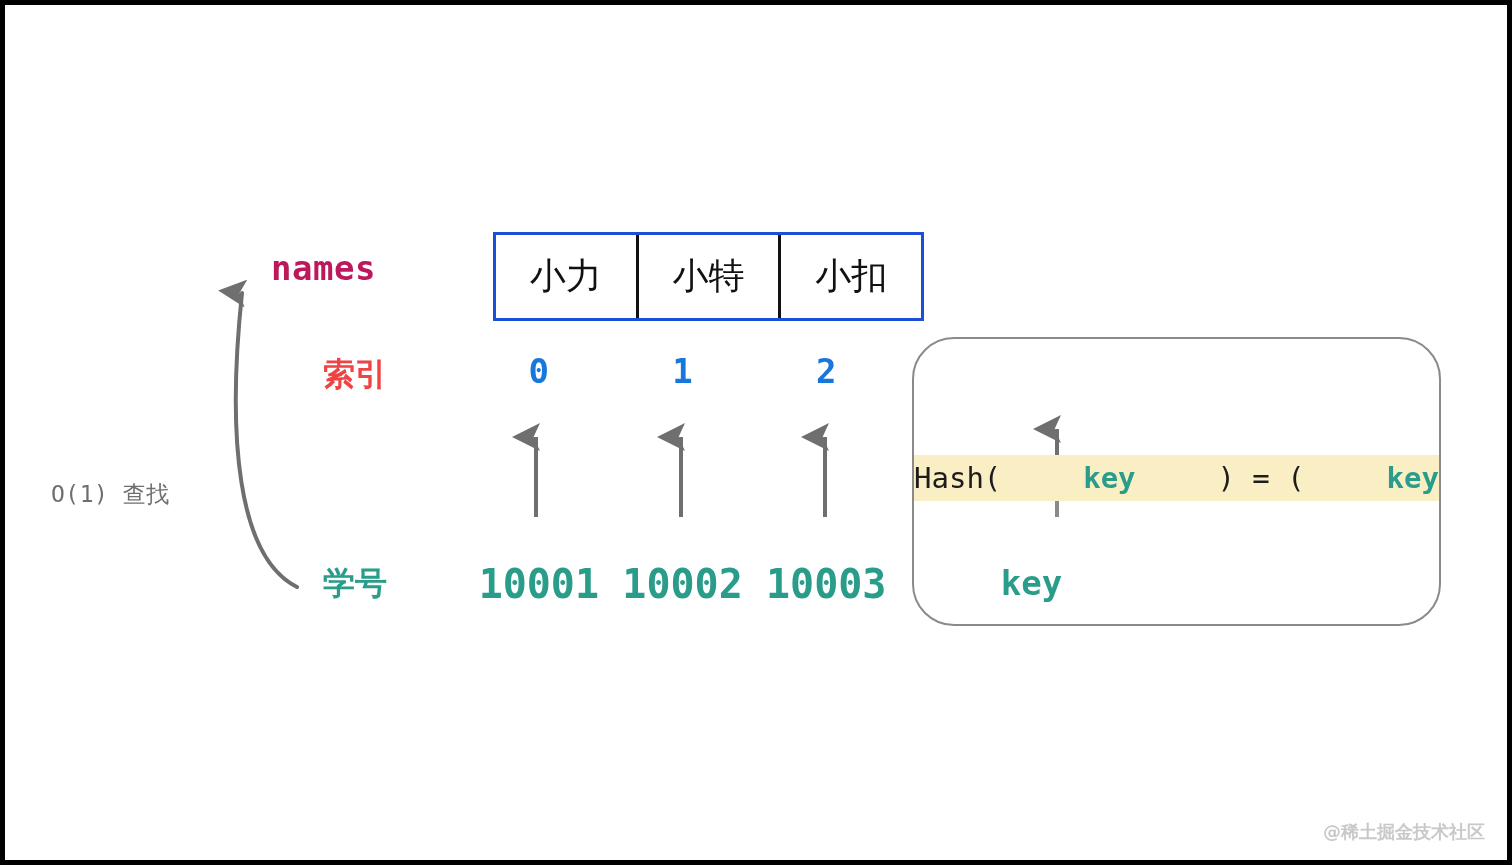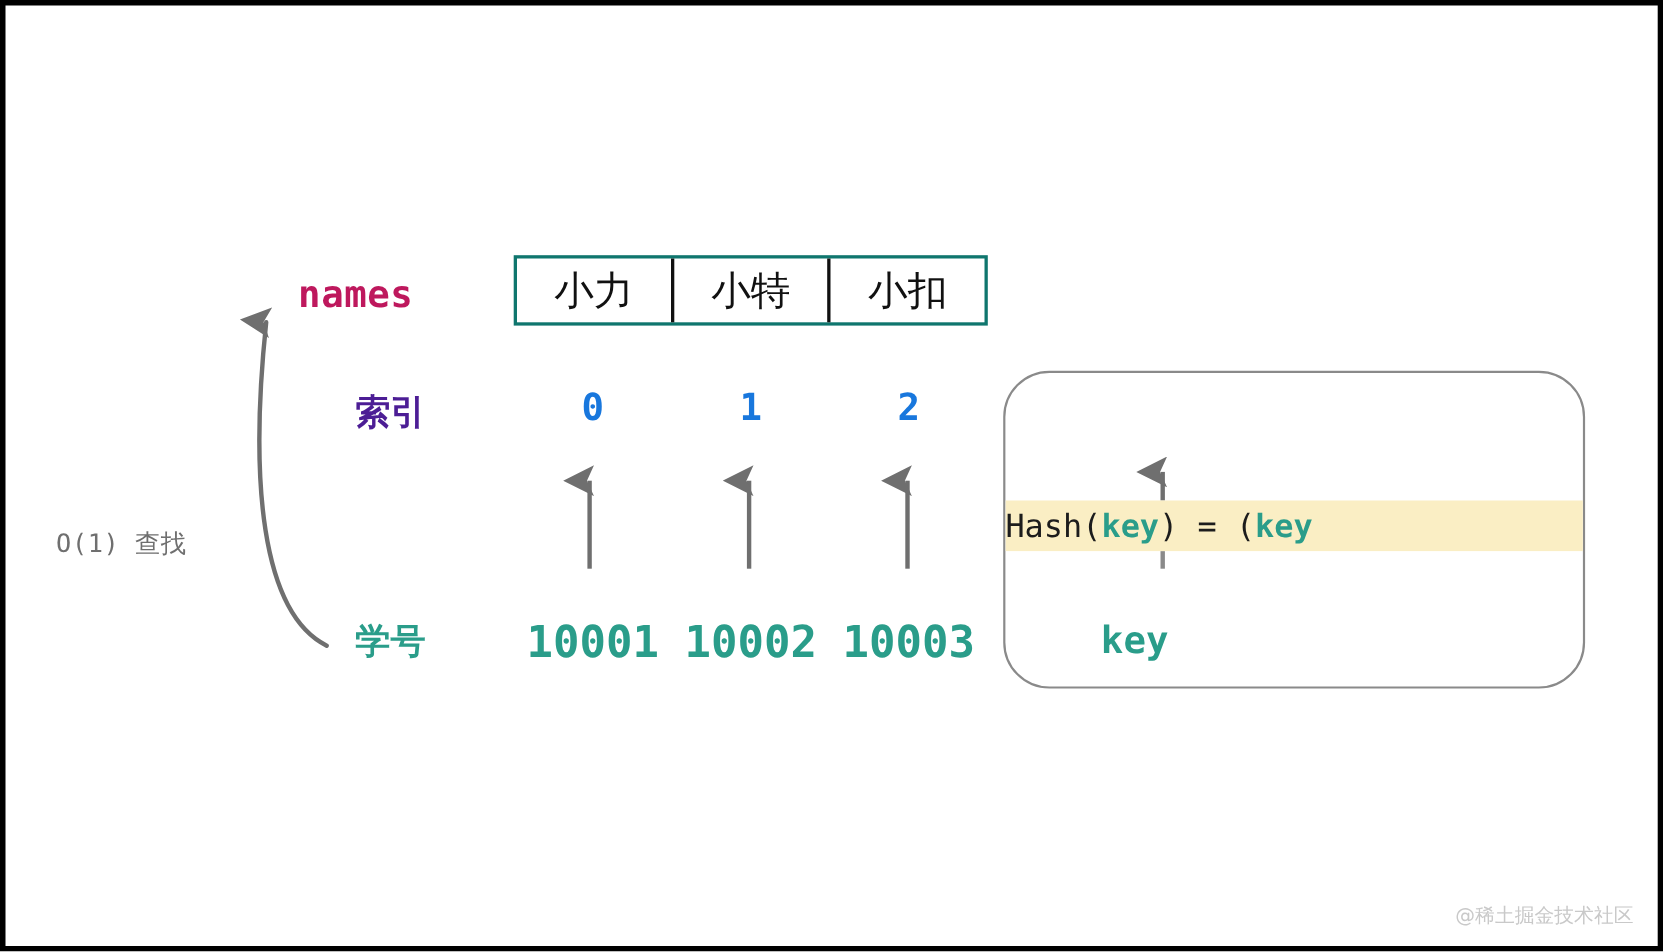--- a/index.html
+++ b/index.html
@@ -32,45 +32,45 @@
   }
 
   
   .row-label {
     position: absolute;
     font-family: "DejaVu Sans", "Liberation Sans", sans-serif;
     font-size: 32px;
     font-weight: bold;
     white-space: nowrap;
   }
-  .row-label.index  { left: 318px; top: 348px; color: #4c1d95; }
+  .row-label.index  { left: 318px; top: 348px; color: #ef4444; }
   .row-label.studid { left: 318px; top: 557px; color: #2a9d8a; }
 
   
   .complexity-note {
     position: absolute;
     left: 46px;
     top: 428px;
     font-family: "DejaVu Sans Mono", "Liberation Mono", monospace;
     font-size: 23px;
     color: #6f6f6f;
     white-space: nowrap;
     letter-spacing: 0.5px;
     margin-top: 46px;
   }
 
   
   .array-table {
     position: absolute;
-    left: 462px;
+    left: 488px;
     top: 227px;
     width: 431px;
-    height: 64px;
-    display: flex;
-    border: 3px solid #0f766e;
+    height: 89px;
+    display: flex;
+    border: 3px solid #1d4ed8;
     box-sizing: border-box;
   }
   .array-cell {
     flex: 1 1 0;
     display: flex;
     align-items: center;
     justify-content: center;
     font-family: "DejaVu Sans", "Liberation Sans", sans-serif;
     font-size: 36px;
     color: #111111;
@@ -131,21 +131,21 @@
     background: #faeec4;
   }
   .hash-formula {
     position: absolute;
     left: 0;
     top: 116px;
     width: 100%;
     height: 46px;
     display: flex;
     align-items: center;
-    justify-content: flex-start;
+    justify-content: space-between;
     font-family: "DejaVu Sans Mono", "Liberation Mono", monospace;
     font-size: 29px;
     color: #1c1c1c;
     white-space: pre;
     letter-spacing: 0px;
   }
   .hash-formula .kw { color: #2a9d8a; font-weight: bold; }
   .box-label {
     position: absolute;
     width: 100%;
@@ -160,20 +160,21 @@
 
   
   .watermark {
     position: absolute;
     right: 22px;
     bottom: 16px;
     font-family: "DejaVu Sans", "Liberation Sans", sans-serif;
     font-size: 18px;
     color: #c9c9c9;
     white-space: nowrap;
+    font-weight: bold;
   }
 </style>
 </head>
 <body>
 
 <div id="canvas">
 
   <div class="names-label">names</div>
 
   <div class="complexity-note">O(1) 查找</div>

